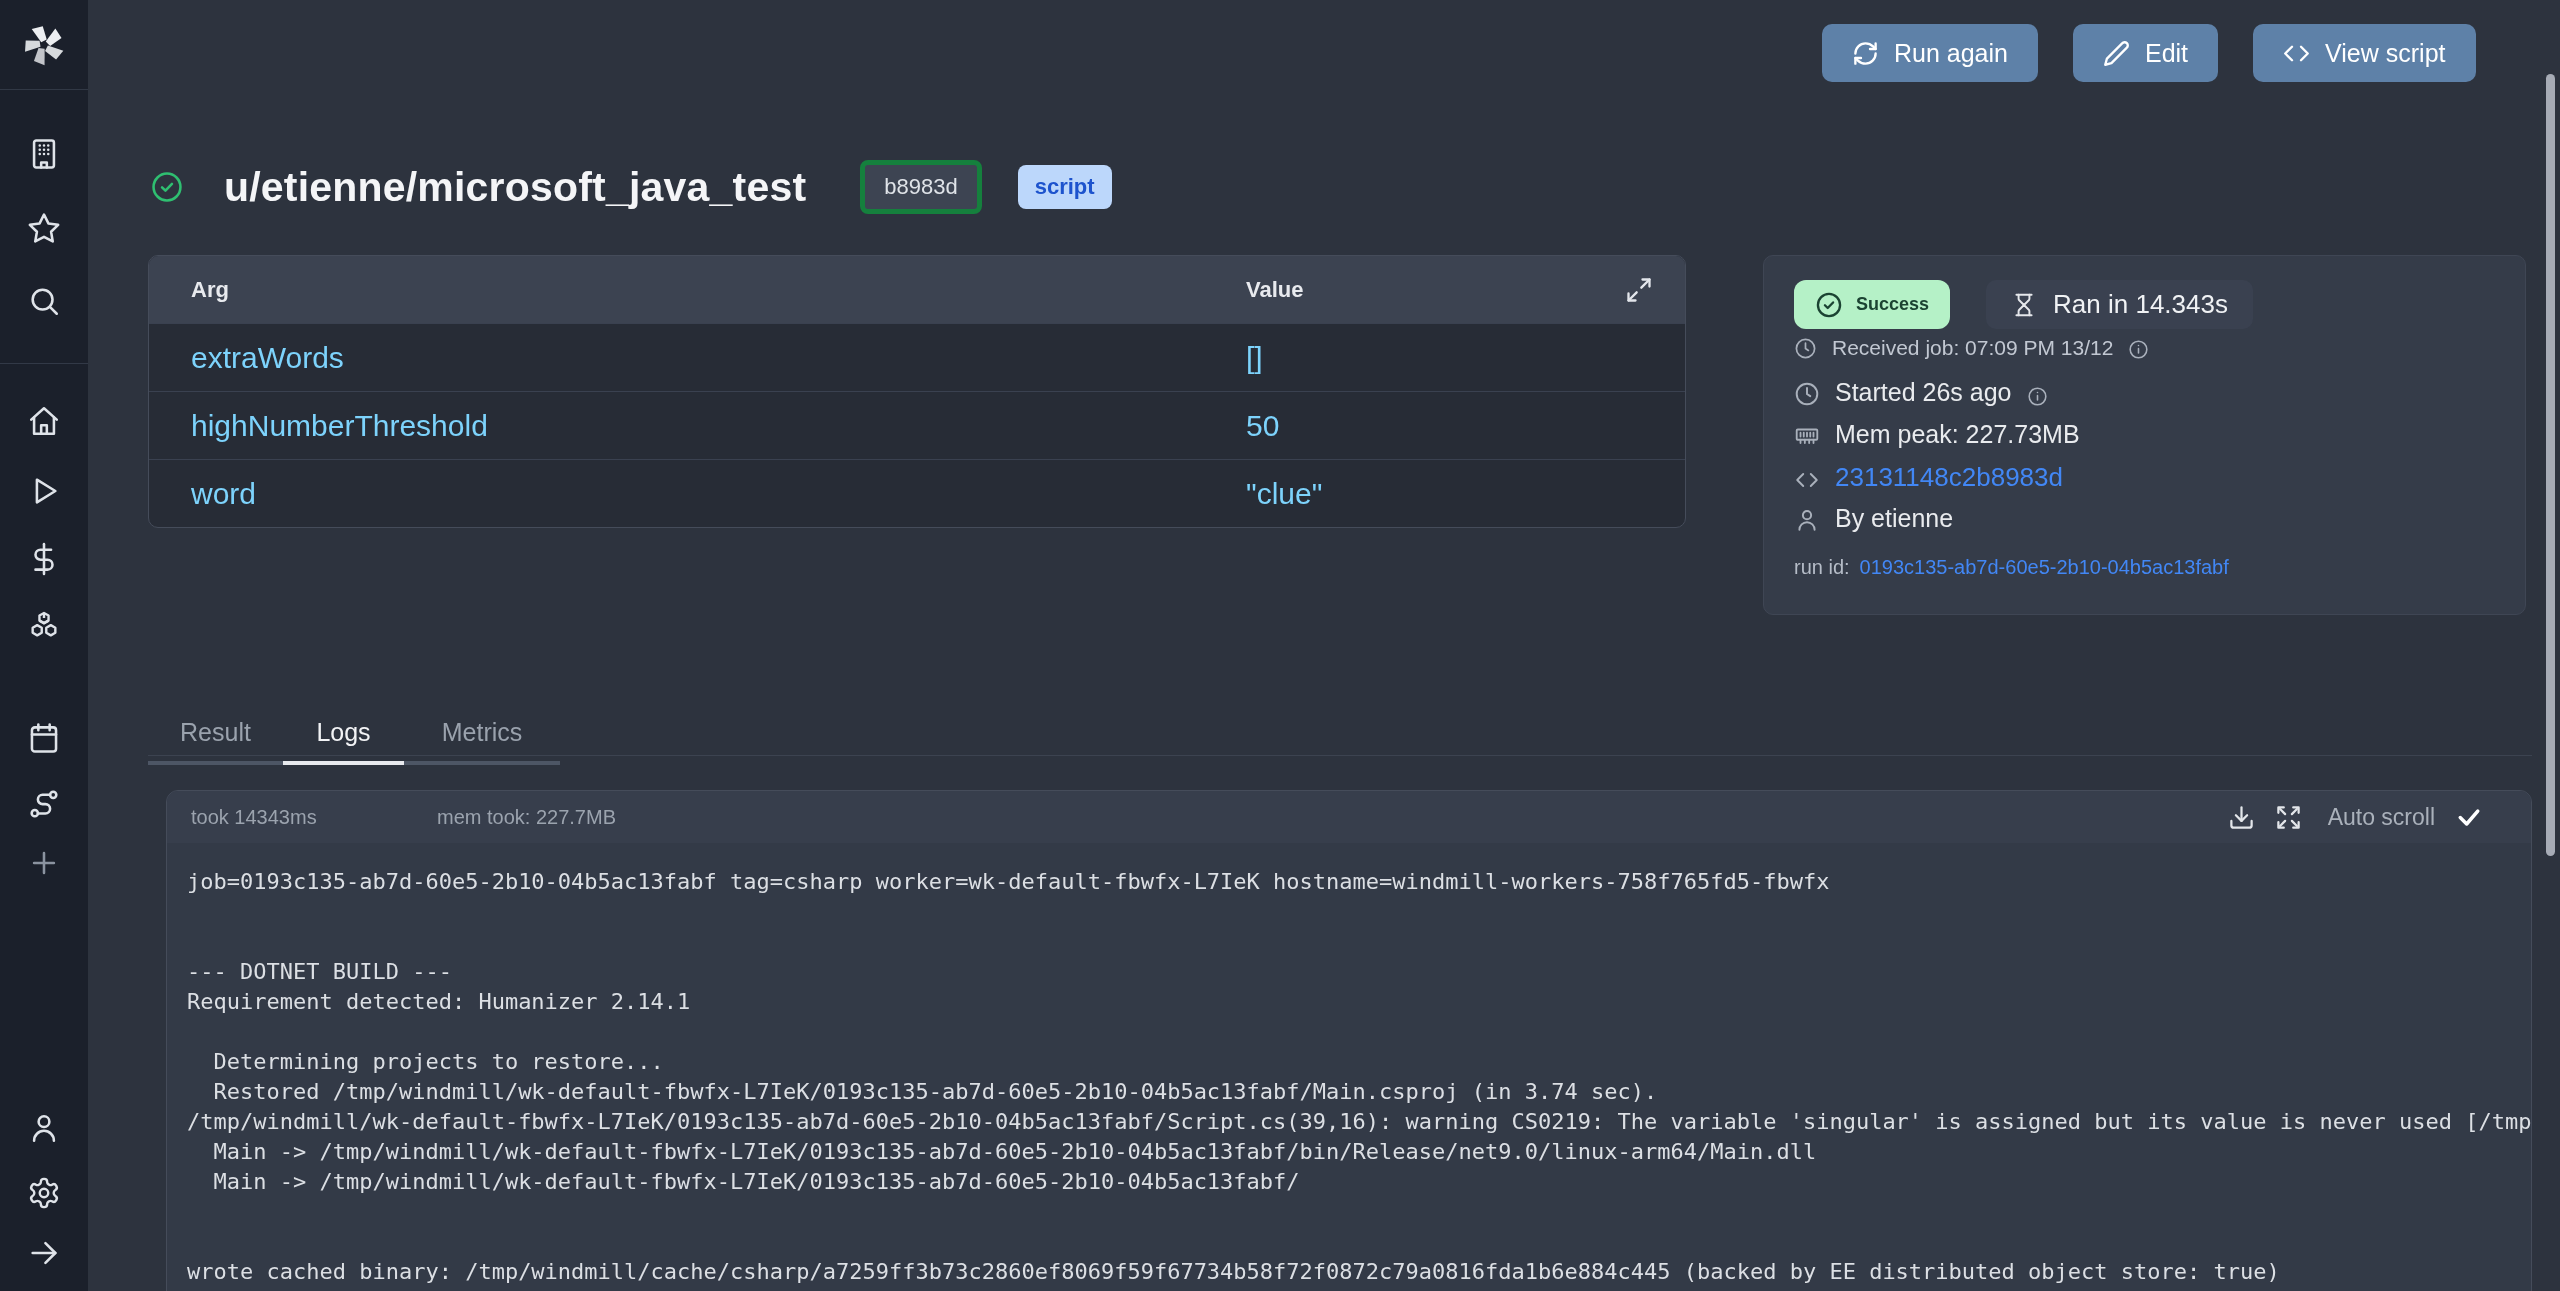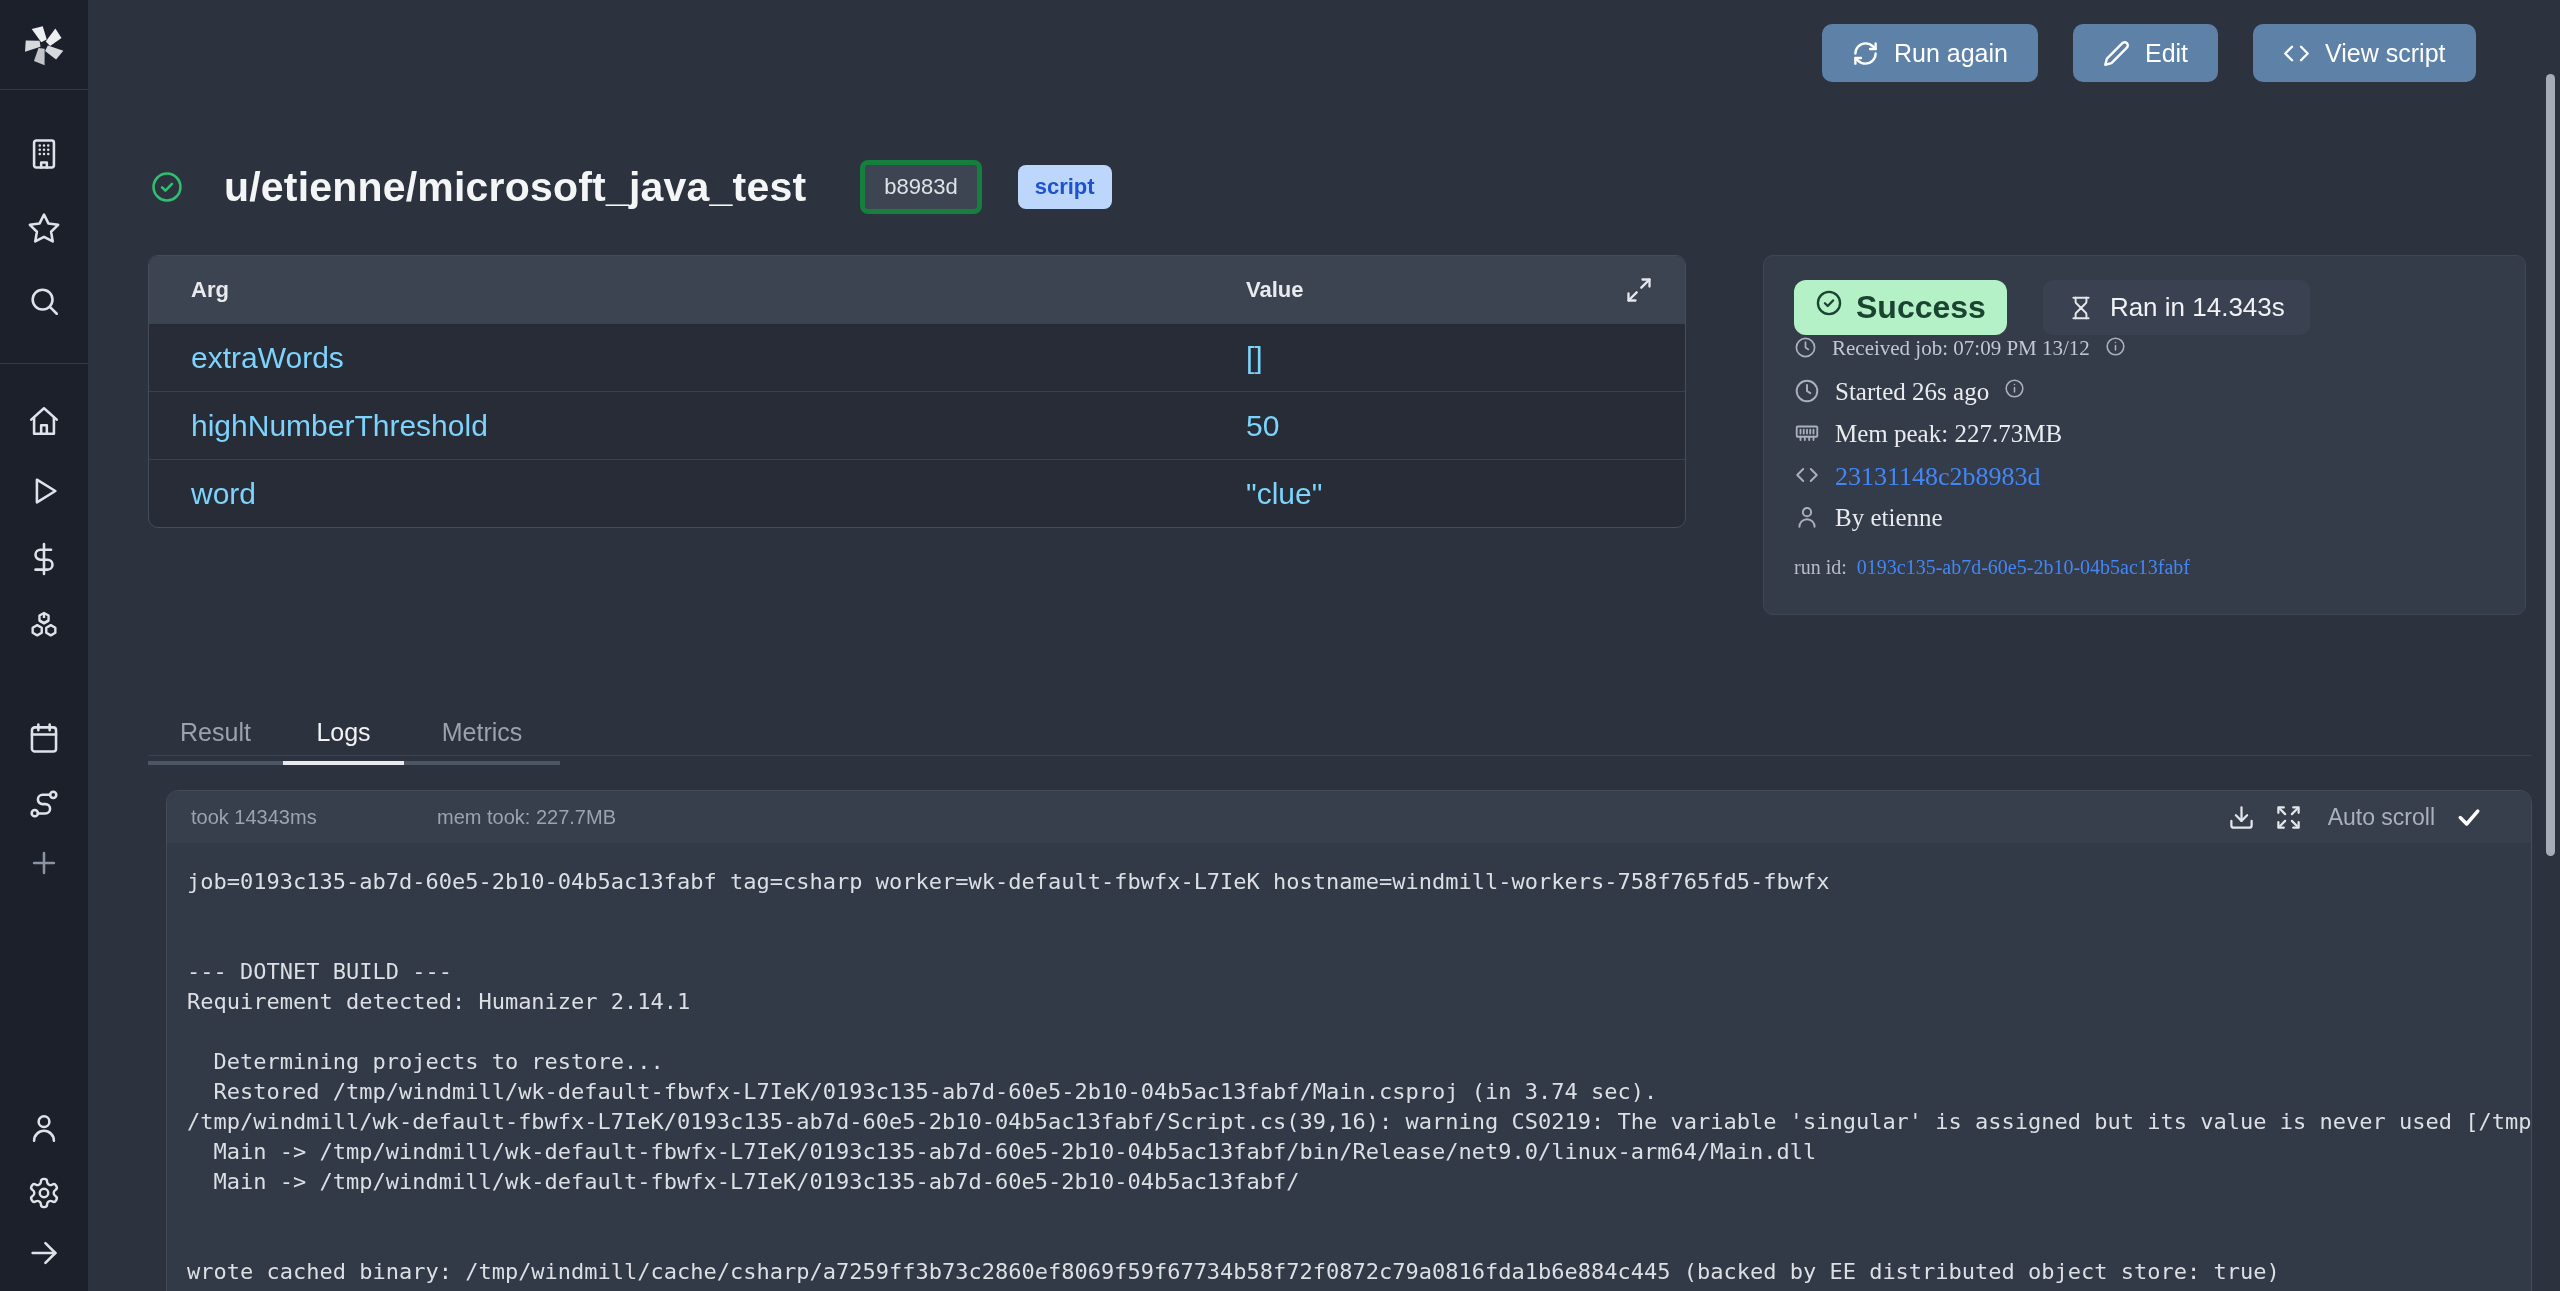--- a/index.html
+++ b/index.html
@@ -38,27 +38,27 @@
   .col-arg { padding-left:42px; width:1097px; }
   .col-val { flex:1; }
   .expand-btn { position:absolute; right:32px; top:50%; transform:translateY(-50%); width:28px; height:28px; color:#e3e6eb; cursor:pointer; background:none; border:none; }
   .args-row { display:flex; align-items:center; height:68px; border-top:1px solid #3a4150;
               color:#7dd3fc; font-size:30px; }
 
   
   .status-panel { position:absolute; left:1763px; top:255px; width:763px; height:360px;
                   background:#353c49; border:1px solid #3f4654; border-radius:10px; }
   .badges-row { position:absolute; left:30px; top:24px; display:flex; align-items:stretch; gap:36px; }
-  .success-badge { display:inline-flex; gap:13px; background:#b5f1c7; color:#1b4332;
-                   font-size:32px; font-weight:700; border-radius:12px; padding:9px 21px; }
+  .success-badge { display:inline-flex; align-items:center; gap:13px; background:#b5f1c7; color:#1b4332;
+                   font-size:18px; font-weight:700; border-radius:12px; padding:9px 21px; }
   .success-badge svg { width:28px; height:28px; }
   .ran-chip { display:inline-flex; align-items:center; gap:16px; background:#3a4150; color:#f0f2f4;
               font-size:26px; border-radius:10px; padding:9px 25px; }
   .ran-chip svg { width:26px; height:26px; color:#e5e7eb; }
-  .info-row { position:absolute; left:30px; display:flex; align-items:flex-start; gap:15px;font-family:Liberation Serif, serif; }
+  .info-row { position:absolute; left:30px; display:flex; align-items:flex-end; gap:15px; }
   .info-row svg.lead { width:26px; height:26px; color:#a9b0bb; flex:none; }
   .info-row svg.tail { width:21px; height:21px; color:#a9b0bb; flex:none; cursor:pointer; }
   .row-received { top:80px; color:#c2c8d2; font-size:21px; }
   .row-received svg.lead { width:23px; height:23px; }
   .row-started  { top:122px; color:#e9ebee; font-size:25px; }
   .row-mem      { top:164px; color:#e9ebee; font-size:25px; }
   .row-code     { top:206px; font-size:26px; }
   .row-code a   { color:#4287f5; text-decoration:none; }
   .row-by       { top:248px; color:#e9ebee; font-size:25px; }
   .row-runid    { top:300px; font-size:20px; color:#b6bdc8; gap:10px; }

